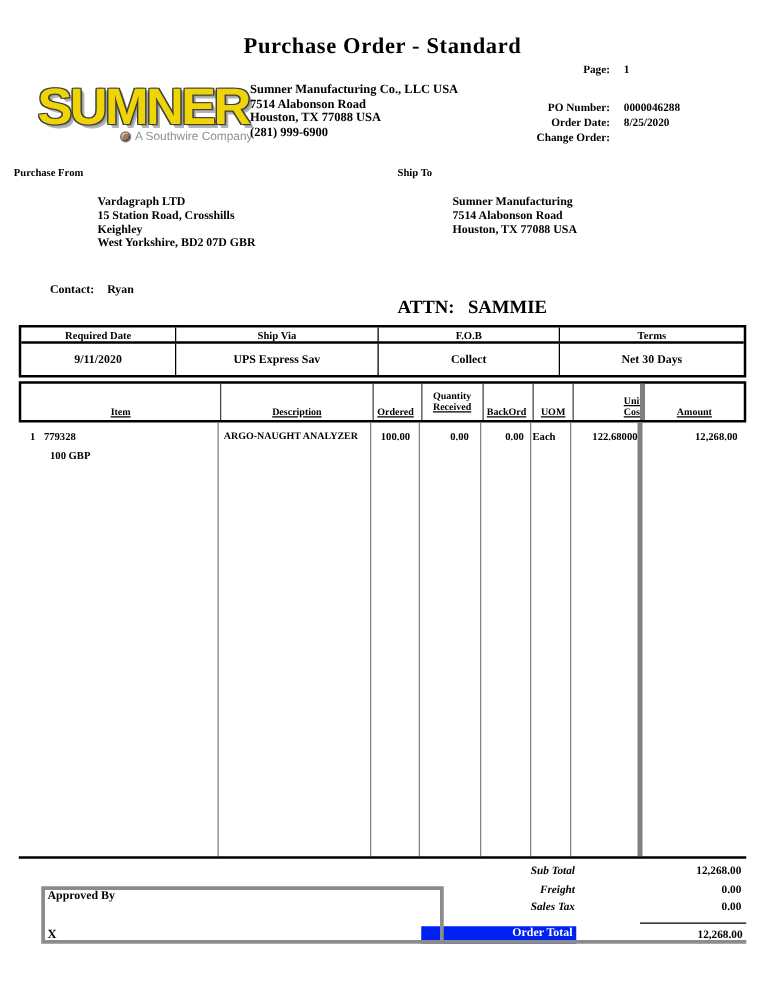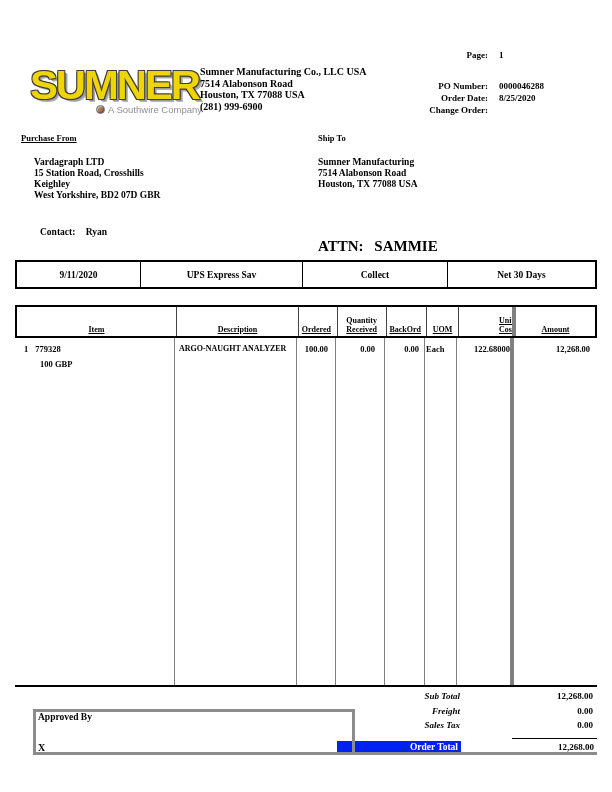--- a/index.html
+++ b/index.html
@@ -27,21 +27,21 @@
     background:#a5775f; border:1px solid #7a7a7a; display:inline-block;
     box-shadow:inset -1px -1px 0 #6b4a3a, inset 1px 1px 0 #d8c6b8; }
 
   .addr { font-size:10px; line-height:11.5px; }
   .po-fields { font-size:9px; line-height:12px; }
   .po-fields .row { display:flex; }
   .po-fields .l { width:90px; text-align:right; }
   .po-fields .v { width:100px; padding-left:11px; text-align:left; }
 
   .sec-label { font-size:8.5px; }
-  .small-addr { font-size:9.5px; line-height:11px; }
+  .small-addr { font-size:9.5px; line-height:11px;margin-left:44px; }
 
   
   .t1 { left:15px; top:260px; width:582px; border:2px solid #000; font-size:8.5px; }
   .t1 .hrow { display:flex; border-bottom:2px solid #000; height:13px; }
   .t1 .drow { display:flex; height:25px; font-size:9.5px; }
   .t1 .cell { text-align:center; display:flex; align-items:center; justify-content:center; }
   .t1 .cell + .cell { border-left:1px solid #000; }
   .w1{width:123px;} .w2{width:162px;} .w3{width:145px;} .w4{width:148px;}
 
   
@@ -78,20 +78,21 @@
   
   .approve-box { left:18px; top:709px; width:322px; height:46px; border:3px solid #8c8c8c;margin-left:15px; }
   .approve-lbl { position:absolute; left:2px; top:0px; font-size:9.5px; }
   .x-lbl { position:absolute; left:2px; bottom:-1px; font-size:10px; }
 </style>
 </head>
 <body>
 
 <div id="page">
 
+  <div class="abs title">Purchase Order - Standard</div>
 
   <div class="abs pagerow" style="left:398px; width:90px;font-family:Liberation Serif, serif;">
     <div class="lbl-r">Page:</div>
   </div>
   <div class="abs pagerow" style="left:499px; width:40px;">1</div>
 
   <div class="abs" style="left:30px; top:62px;">
     <div class="logo-word">SUMNER</div>
   </div>
   <div class="abs southwire" style="left:96px; top:104px;">
@@ -114,21 +115,21 @@
     <div class="row">
       <div class="l">Order Date:</div>
       <div class="v">8/25/2020</div>
     </div>
     <div class="row">
       <div class="l">Change Order:</div>
       <div class="v"></div>
     </div>
   </div>
 
-  <div class="abs sec-label" style="left:21px; top:133px;text-decoration:underline;">Purchase From</div>
+  <div class="abs sec-label" style="left:11px; top:133px;">Purchase From</div>
   <div class="abs small-addr" style="left:34px; top:157px;">
     <div>Vardagraph LTD</div>
     <div>15 Station Road, Crosshills</div>
     <div>Keighley</div>
     <div>West Yorkshire,  BD2 07D   GBR</div>
   </div>
 
   <div class="abs sec-label" style="left:318px; top:133px;">Ship To</div>
   <div class="abs small-addr" style="left:318px; top:157px;">
     <div>Sumner Manufacturing</div>
@@ -139,39 +140,45 @@
   <div class="abs" style="left:40px; top:227px; font-size:9.5px;">
     <span>Contact:</span>
     <span style="padding-left:8px;">Ryan</span>
   </div>
   <div class="abs" style="left:318px; top:238px; font-size:15px;">
     <span>ATTN:</span>
     <span style="padding-left:7px;">SAMMIE</span>
   </div>
 
   <div class="abs t1">
+    <div class="hrow">
+      <div class="cell w1">Required Date</div>
+      <div class="cell w2">Ship Via</div>
+      <div class="cell w3">F.O.B</div>
+      <div class="cell w4">Terms</div>
+    </div>
     <div class="drow">
       <div class="cell w1">9/11/2020</div>
       <div class="cell w2">UPS Express Sav</div>
       <div class="cell w3">Collect</div>
       <div class="cell w4">Net  30  Days</div>
     </div>
   </div>
 
   <div class="abs t2h">
     <div class="cell c-item tc">
         <u>Item</u>
       </div>
     <div class="cell c-desc tc">
         <u>Description</u>
       </div>
     <div class="cell c-ord tr" style="padding-right:6px;">
         <u>Ordered</u>
       </div>
-    <div class="cell c-rec tr" style="padding-right:9px;">
+    <div class="cell c-rec tr" style="padding-right:9px;justify-content:center;">
       <span>Quantity</span>
       <u>Received</u>
     </div>
     <div class="cell c-bo tr" style="padding-right:5px;">
         <u>BackOrd</u>
       </div>
     <div class="cell c-uom tc">
         <u>UOM</u>
       </div>
     <div class="cell c-uc tc">

